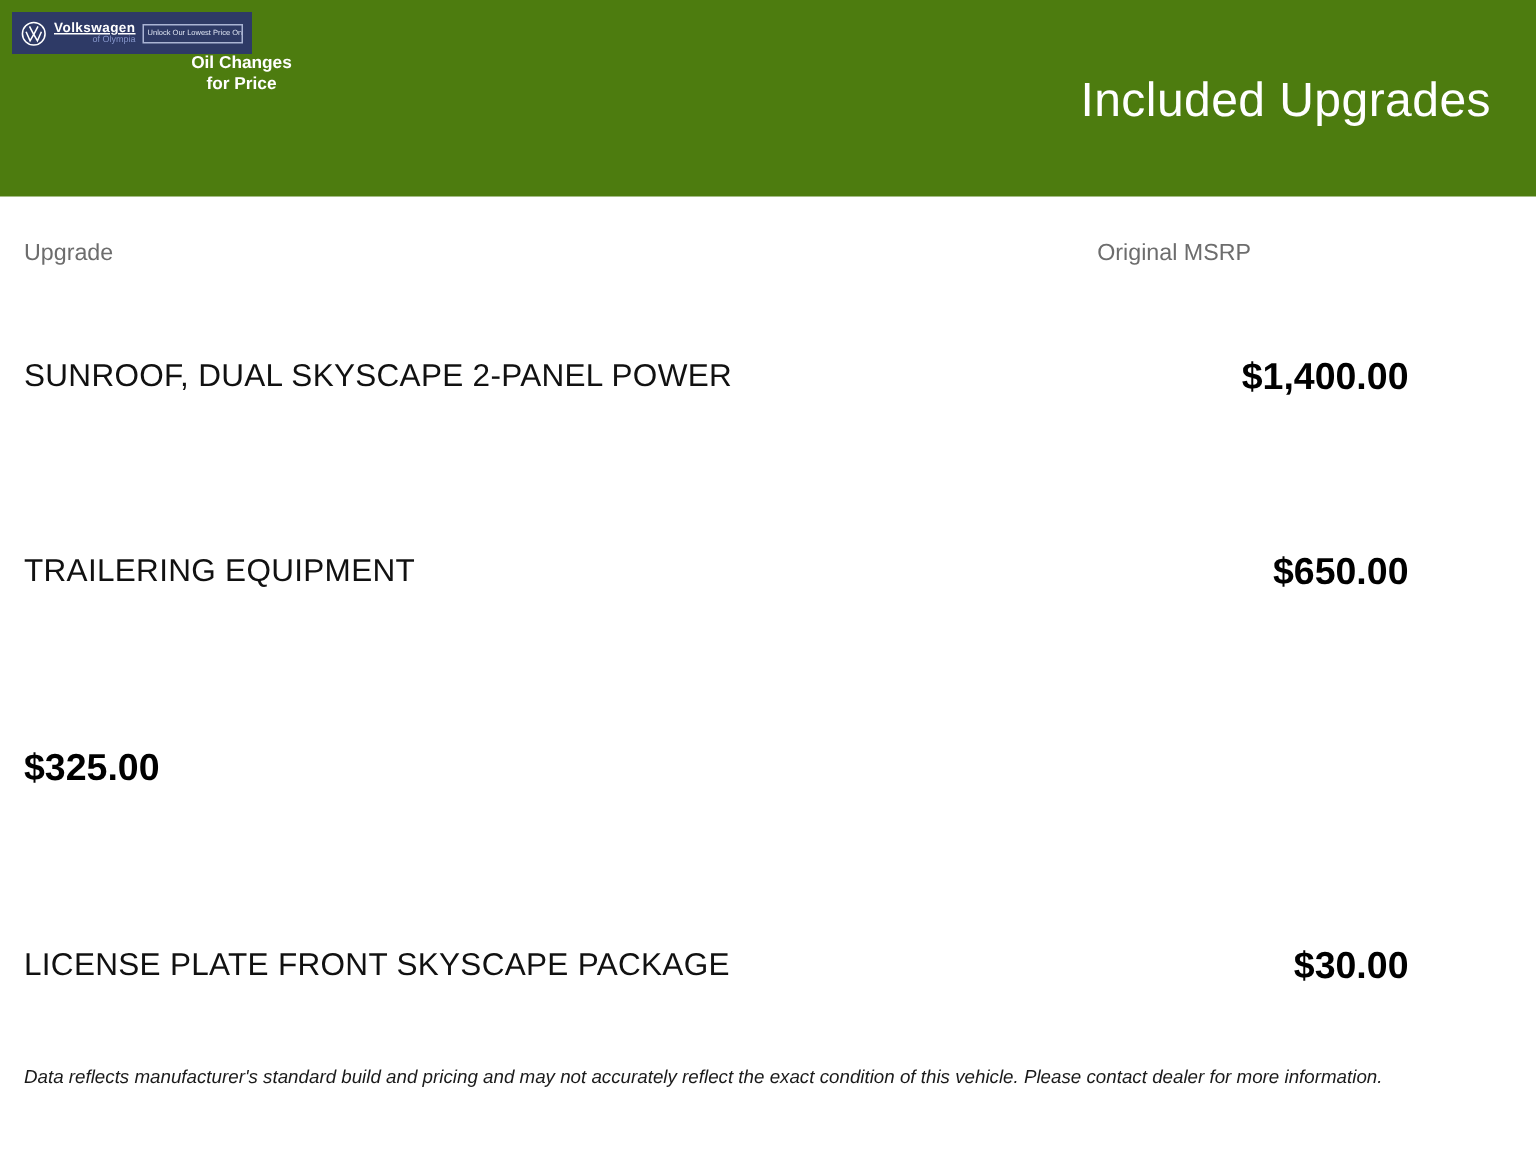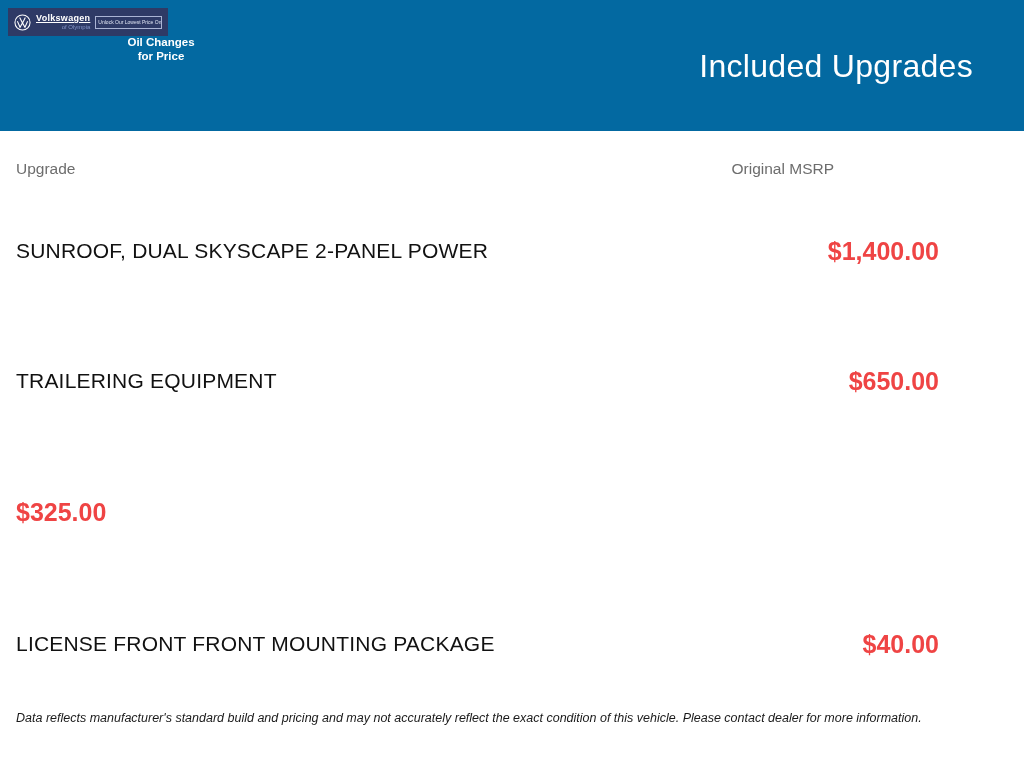--- a/index.html
+++ b/index.html
@@ -9,21 +9,21 @@
     background: #ffffff;
     position: relative;
     overflow: hidden;
   }
 
   
   .hero {
     position: absolute;
     left: 0; top: 0;
     width: 1024px; height: 131px;
-    background: #0369a1;
+    background: #4d7c0f;
   }
 
   .dealer-badge {
     position: absolute;
     left: 8px; top: 8px;
     width: 160px; height: 28px;
     background: #2e3a66;
     display: flex;
     align-items: center;
     gap: 5px;
@@ -69,21 +69,21 @@
     color: #ffffff;
     font-weight: bold;
     font-size: 11.5px;
     line-height: 1.18;
     margin-left: 28px;
   }
 
   .hero-title {
     position: absolute;
     top: 48px;
-    right: 51px;
+    right: 30px;
     color: #ffffff;
     font-size: 32px;
     font-weight: normal;
     letter-spacing: .3px;
     white-space: nowrap;
   }
 
   
   .col-headers {
     position: absolute;
@@ -111,21 +111,21 @@
   .row-3 { top: 495px; }
   .row-4 { top: 627px; }
 
   .upgrade-label {
     color: #111111;
     font-size: 21px;
     letter-spacing: .2px;
     white-space: nowrap;
   }
   .upgrade-price {
-    color: #ef4444;
+    color: #000000;
     font-size: 25px;
     font-weight: bold;
     white-space: nowrap;
   }
 
   .disclaimer {
     position: absolute;
     left: 16px; top: 711px;
     width: 990px;
     color: #1a1a1a;
@@ -172,17 +172,17 @@
 <div class="upgrade-row row-2">
   <span class="upgrade-label">TRAILERING EQUIPMENT</span>
   <span class="upgrade-price">$650.00</span>
 </div>
 
 <div class="upgrade-row row-3">
   <span class="upgrade-price">$325.00</span>
 </div>
 
 <div class="upgrade-row row-4">
-  <span class="upgrade-label">LICENSE FRONT FRONT MOUNTING PACKAGE</span>
-  <span class="upgrade-price">$40.00</span>
+  <span class="upgrade-label">LICENSE PLATE FRONT SKYSCAPE PACKAGE</span>
+  <span class="upgrade-price">$30.00</span>
 </div>
 
 <div class="disclaimer">Data reflects manufacturer's standard build and pricing and may not accurately reflect the exact condition of this vehicle. Please contact dealer for more information.</div>
 
 </body></html>

